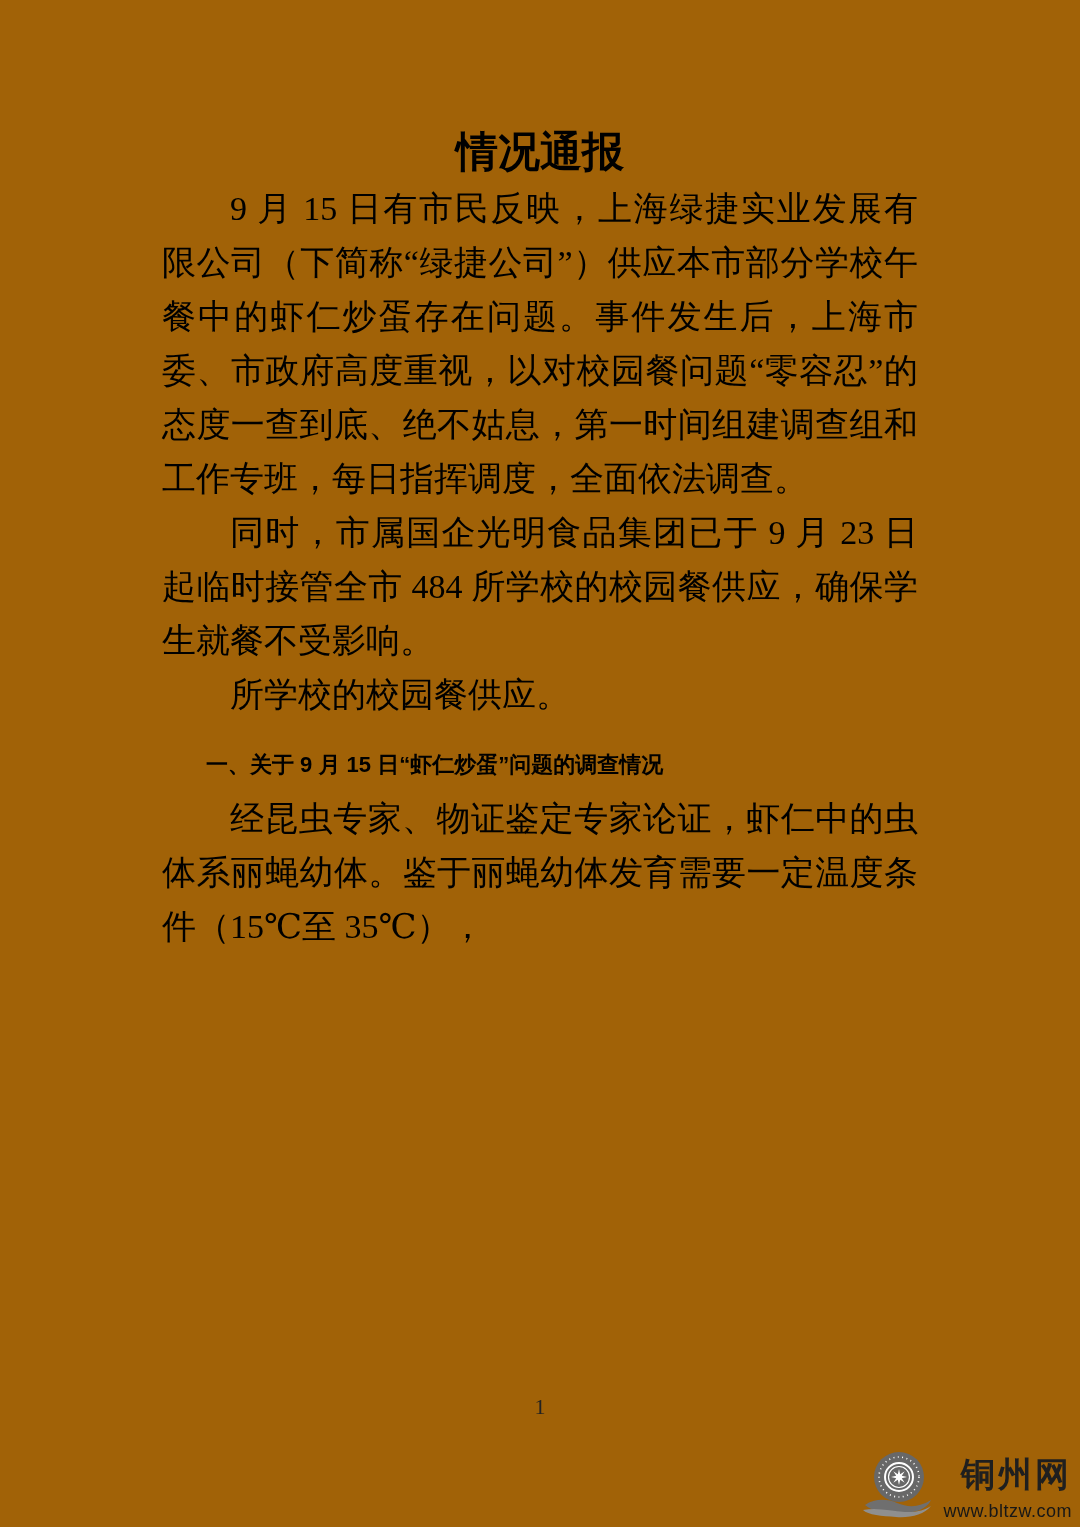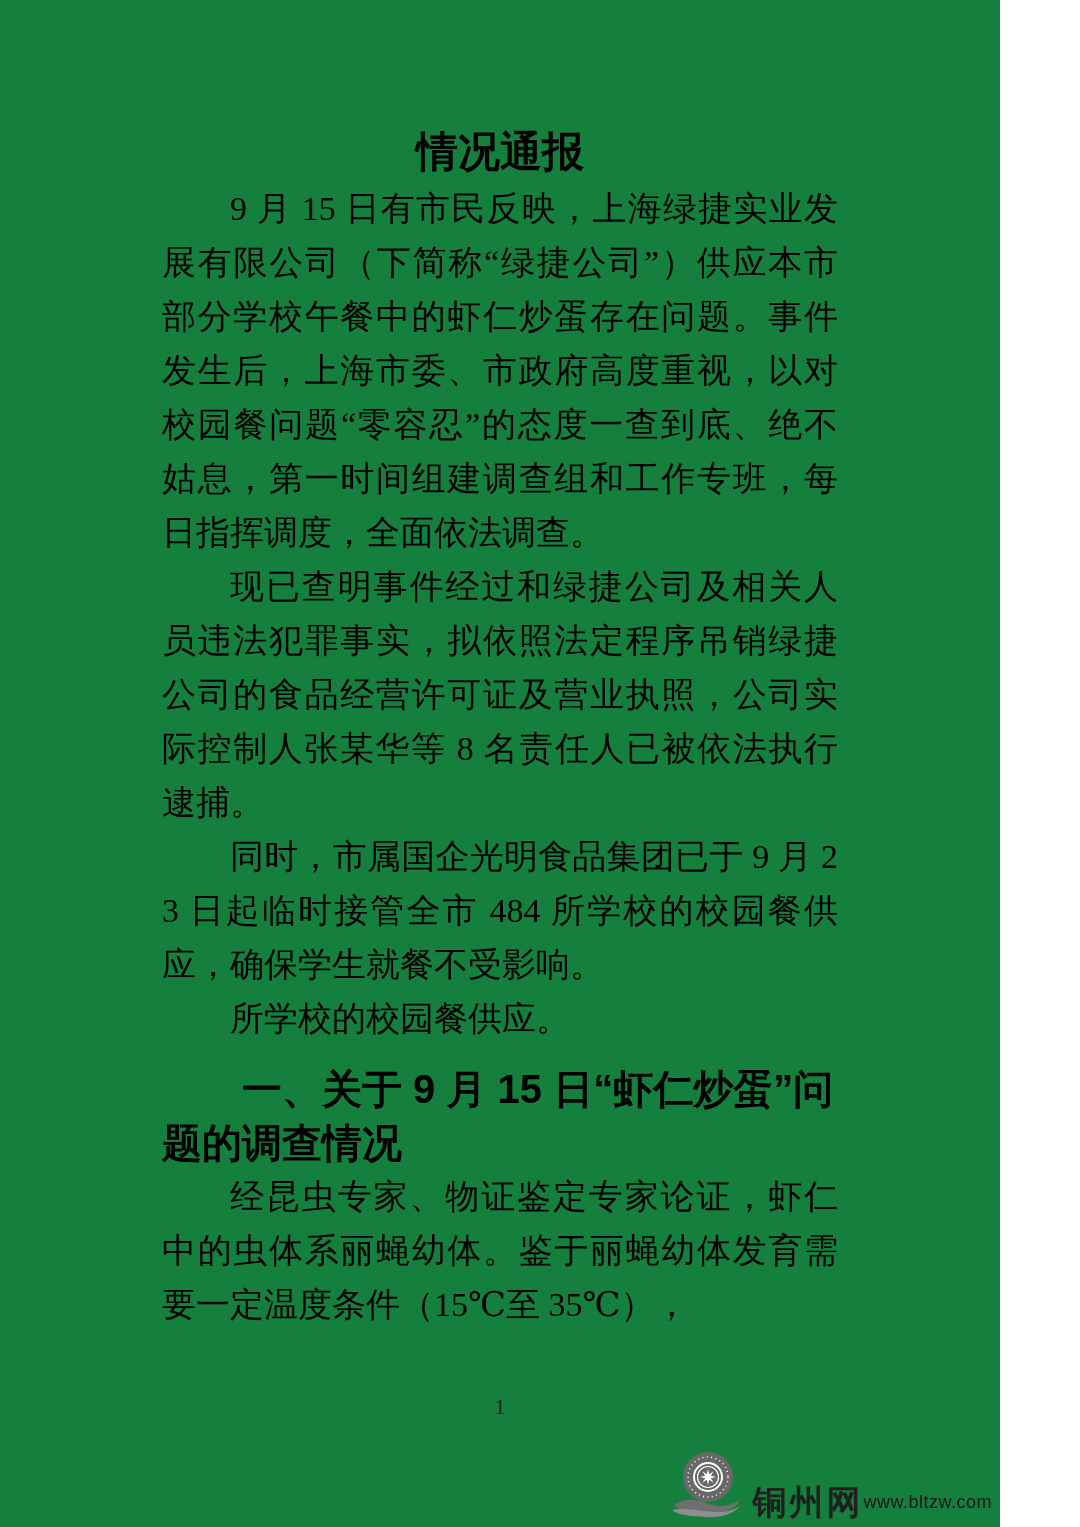--- a/index.html
+++ b/index.html
@@ -1,21 +1,21 @@
 <!DOCTYPE html>
 <html><head>
 <meta charset="utf-8">
 <style>
   html, body { margin: 0; padding: 0; background: #ffffff; }
 
   .page {
     position: relative;
-    width: 1000px;
+    width: 1080px;
     height: 1527px;
-    background: #15803d;
+    background: #a16207;
     color: #000000;
     font-family: "Liberation Serif", "DejaVu Serif", serif;
     overflow: hidden;
   }
 
   .doc-title {
     margin: 0;
     padding-top: 128px;
     text-align: center;
     font-size: 42px;
@@ -32,21 +32,21 @@
     margin: 0;
     font-size: 34px;
     line-height: 54px;
     text-align: justify;
     text-indent: 2em;
     word-break: break-all;
   }
 
   .content h2.heading {
     margin: 16px 0 0 0;
-    font-size: 40px;
+    font-size: 22px;
     line-height: 54px;
     font-weight: bold;
     text-indent: 2em;
     font-family: "Liberation Sans", "DejaVu Sans", sans-serif;
   }
 
   .page-number {
     position: absolute;
     left: 0;
     right: 0;
@@ -64,22 +64,22 @@
     bottom: 6px;
     display: flex;
     align-items: flex-end;
     gap: 6px;
   }
 
   .wm-logo { display: block; width: 76px; height: 72px; }
 
   .wm-text {
     display: flex;
-    flex-direction: row;
-    align-items: center;
+    flex-direction: column;
+    align-items: flex-end;
     padding-bottom: 1px;
   }
 
   .wm-name {
     font-family: "Liberation Sans", "DejaVu Sans", sans-serif;
     font-weight: bold;
     font-size: 34px;
     line-height: 36px;
     letter-spacing: 3px;
     color: #1f1f1f;
@@ -104,21 +104,20 @@
 </style>
 </head>
 <body>
 
 <div class="page">
 
   <h1 class="doc-title">情况通报</h1>
 
   <div class="content">
       <p class="paragraph">9 月 15 日有市民反映，上海绿捷实业发展有限公司（下简称“绿捷公司”）供应本市部分学校午餐中的虾仁炒蛋存在问题。事件发生后，上海市委、市政府高度重视，以对校园餐问题“零容忍”的态度一查到底、绝不姑息，第一时间组建调查组和工作专班，每日指挥调度，全面依法调查。</p>
-      <p class="paragraph">现已查明事件经过和绿捷公司及相关人员违法犯罪事实，拟依照法定程序吊销绿捷公司的食品经营许可证及营业执照，公司实际控制人张某华等 8 名责任人已被依法执行逮捕。</p>
       <p class="paragraph">同时，市属国企光明食品集团已于 9 月 23 日起临时接管全市 484 所学校的校园餐供应，确保学生就餐不受影响。</p>
       <p class="paragraph">所学校的校园餐供应。</p>
       <h2 class="heading">一、关于 9 月 15 日“虾仁炒蛋”问题的调查情况</h2>
       <p class="paragraph">经昆虫专家、物证鉴定专家论证，虾仁中的虫体系丽蝇幼体。鉴于丽蝇幼体发育需要一定温度条件（15℃至 35℃），</p>
     </div>
 
   <div class="page-number">1</div>
 
   <div class="watermark">
     <span class="wm-logo">

